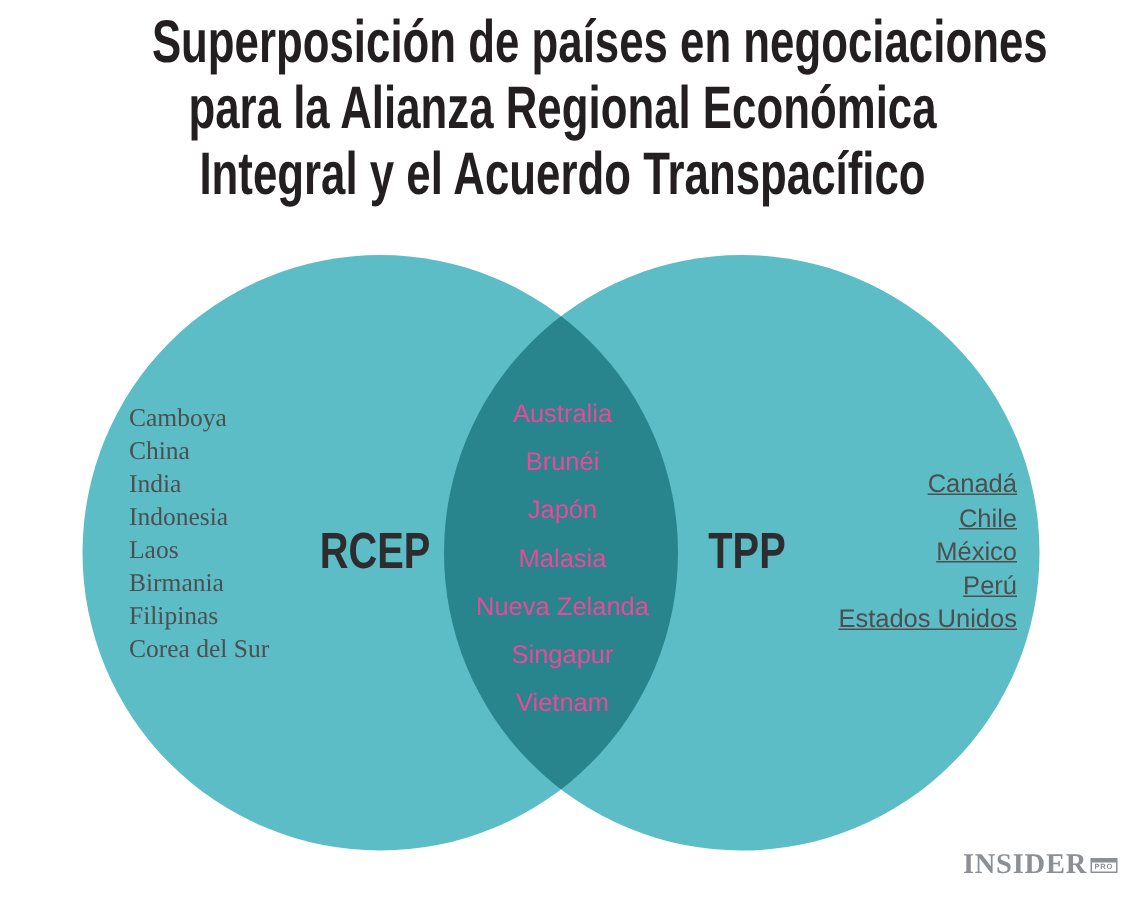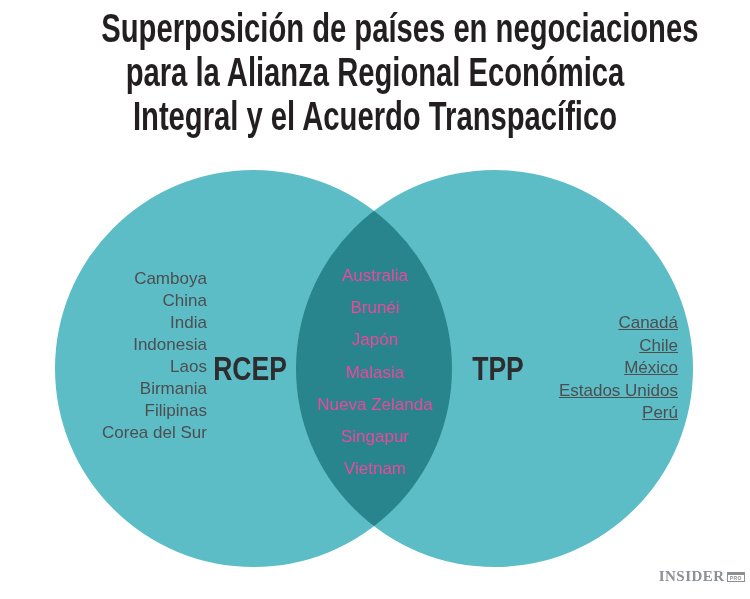--- a/index.html
+++ b/index.html
@@ -34,24 +34,25 @@
     left: 0;
     top: 0;
   }
   .country-list {
     position: absolute;
     font-size: 17px;
     color: #4d4e50;
     white-space: nowrap;
   }
   .list-left {
-    left: 102px;
+    left: 86px;
     top: 268px;
     line-height: 22px;
-    text-align: right;
+    text-align: left;
+    font-family: Liberation Serif, serif;
   }
   .list-right {
     right: 72px;
     top: 312px;
     line-height: 22.5px;
     text-align: right;
     text-decoration: underline;
   }
   .list-center {
     left: 275px;
@@ -75,21 +76,21 @@
     position: absolute;
     top: 569px;
     right: 5px;
     display: flex;
     align-items: flex-start;
     color: #8c8f94;
   }
   .logo-name {
     font-family: "Liberation Serif", serif;
     font-weight: bold;
-    font-size: 15px;
+    font-size: 19px;
     line-height: 15px;
     letter-spacing: 0.5px;
   }
   .logo-pro {
     display: inline-block;
     margin-left: 2px;
     margin-top: 3px;
     border: 1px solid #8c8f94;
     border-top: 3px solid #8c8f94;
     font-size: 5px;
@@ -146,22 +147,22 @@
       <div>Vietnam</div>
     </div>
 
   <div class="set-label label-tpp">TPP</div>
 
   <div class="country-list list-right">
 
   <div>Canadá</div>
       <div>Chile</div>
       <div>México</div>
+      <div>Perú</div>
       <div>Estados Unidos</div>
-      <div>Perú</div>
     </div>
 
   <div class="logo">
     <span class="logo-name">INSIDER</span>
     <span class="logo-pro">PRO</span>
   </div>
 
 </div>
 
 </body></html>

